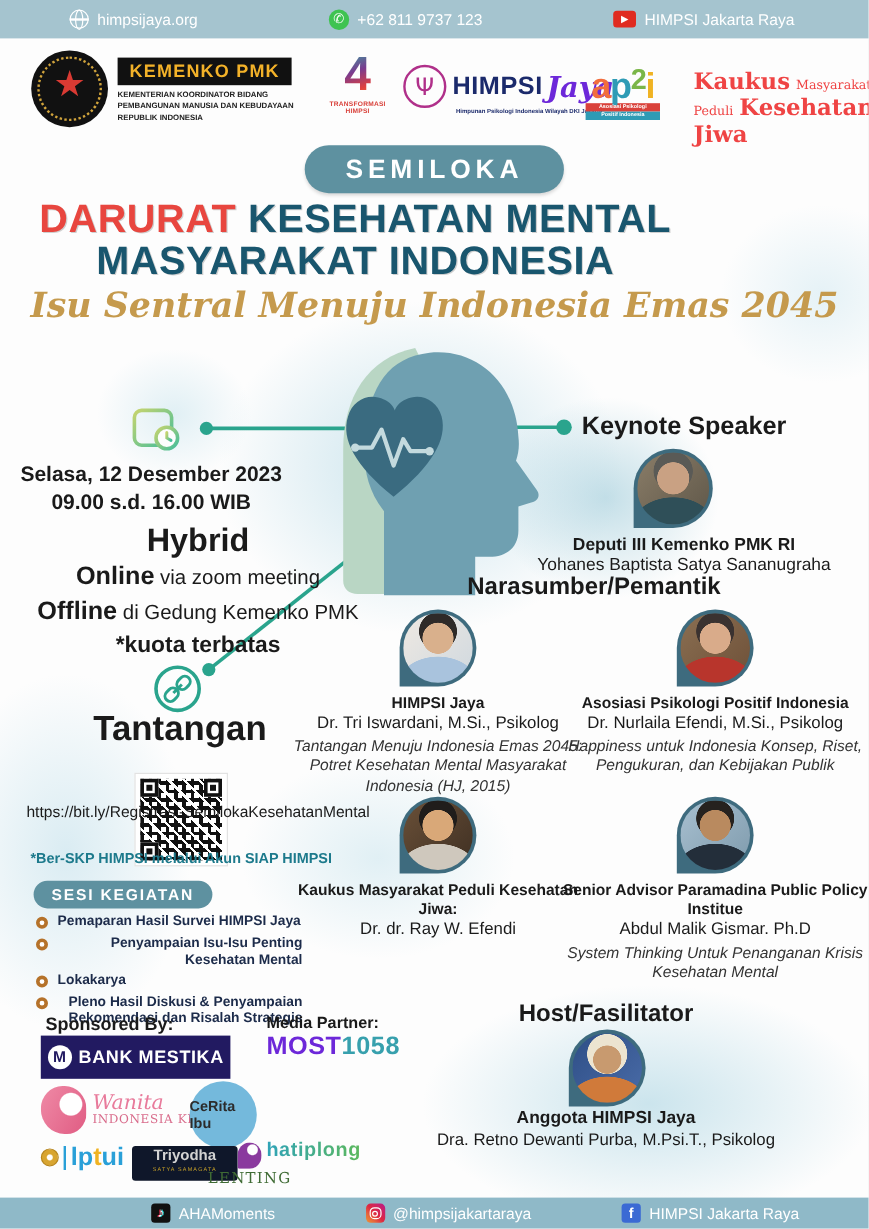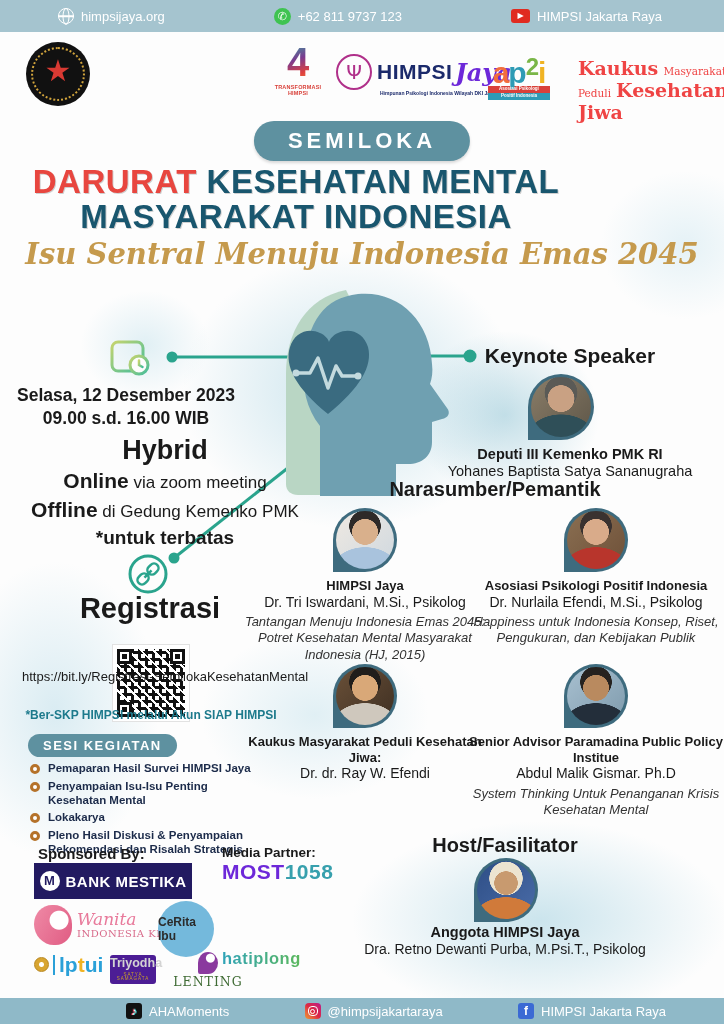--- a/index.html
+++ b/index.html
@@ -107,42 +107,42 @@
       repeating-linear-gradient(90deg,#111 0 3px,transparent 3px 7px);}
   .finder{position:absolute;width:15px;height:15px;border:3px solid #111;background:#fff;box-sizing:border-box;}
   .finder::after{content:"";position:absolute;inset:2px;background:#111;}
   .f-tl{left:0;top:0;}.f-tr{right:0;top:0;}.f-bl{left:0;bottom:0;}
   .reg-note{left:8px;top:708px;width:286px;text-align:center;font-size:12px;font-weight:800;color:#1d7a8c;z-index:3;}
 
   
   .sesi-pill{left:28px;top:734px;background:#5e91a0;color:#fff;border-radius:14px;padding:4px 15px;
     font-size:13px;font-weight:800;letter-spacing:1.5px;z-index:3;}
   .sesi-list{left:30px;top:762px;width:222px;z-index:3;}
-  .sesi-item{display:flex;gap:8px;margin-bottom:4px;align-items:flex-start;}
+  .sesi-item{display:flex;gap:8px;margin-bottom:4px;align-items:flex-start;text-align:right;}
   .bullet{width:10px;height:10px;border:3px solid #b5722a;border-radius:50%;box-sizing:border-box;margin-top:2px;flex:0 0 auto;background:#fff;}
   .sesi-txt{font-size:11.5px;font-weight:700;color:#1c2b4a;line-height:1.2;}
 
   
   .sp-label{left:38px;top:845px;font-size:15px;font-weight:800;z-index:3;}
   .bank{left:34px;top:863px;width:158px;height:36px;background:#221a61;display:flex;align-items:center;justify-content:center;gap:6px;z-index:3;}
   .bank-m{width:20px;height:20px;border-radius:50%;background:#fff;color:#221a61;font-weight:800;font-size:13px;line-height:20px;text-align:center;}
   .bank-txt{color:#fff;font-size:15px;font-weight:800;letter-spacing:.5px;}
   .wanita{left:34px;top:905px;display:flex;align-items:center;gap:5px;z-index:3;}
   .wanita-icon{width:38px;height:40px;border-radius:50% 50% 45% 55%;flex:0 0 auto;
     background:radial-gradient(circle at 66% 38%,#fff 9px,transparent 10px),linear-gradient(120deg,#ef8aa6,#e05c83);}
   .wanita-script{font-family:"DejaVu Serif",serif;font-style:italic;font-size:17px;color:#e87a9b;line-height:1;}
   .wanita-caps{font-family:"DejaVu Serif",serif;font-size:10px;color:#d86a8a;letter-spacing:.5px;}
   .cerita{left:158px;top:901px;width:56px;height:56px;border-radius:50%;background:#74b9dc;display:flex;align-items:center;justify-content:center;z-index:3;}
   .cerita-txt{font-size:12px;color:#2b2b2b;font-weight:600;}
   .lptui{left:34px;top:954px;display:flex;align-items:center;gap:4px;z-index:3;}
   .lptui-emblem{width:15px;height:15px;border-radius:50%;background:radial-gradient(circle,#fff 2px,#d8a531 3px);border:1.5px solid #b8871f;box-sizing:border-box;}
   .lptui-bar{width:2px;height:20px;background:#2aa0d8;}
   .lptui-txt{font-size:21px;font-weight:800;color:#2aa0d8;line-height:1;}
   .lptui-txt .t{color:#f0b323;}
-  .triyodha{left:110px;top:955px;width:46px;height:29px;background:#4c1d95;border-radius:3px;text-align:center;z-index:3;}
+  .triyodha{left:110px;top:955px;width:88px;height:29px;background:#0f172a;border-radius:3px;text-align:center;z-index:3;}
   .triyodha-txt{color:#d3d3d3;font-size:12.5px;font-weight:600;line-height:1.4;}
   .triyodha-sub{color:#c9a227;font-size:4.5px;letter-spacing:1px;line-height:1;}
   .lenting{left:168px;top:952px;width:80px;text-align:center;z-index:3;}
   .lenting-icon{width:20px;height:22px;margin:0 auto;border-radius:50% 50% 50% 10%;
     background:radial-gradient(circle at 62% 28%,#fff 4px,transparent 5px),#8a3a9e;}
   .lenting-txt{font-family:"DejaVu Serif",serif;font-size:12.5px;color:#3f6b34;letter-spacing:1px;}
   .hatiplong{left:222px;top:949px;font-size:16.5px;font-weight:800;letter-spacing:.5px;z-index:3;
     background:linear-gradient(90deg,#2fa3b8,#5cb85c);-webkit-background-clip:text;background-clip:text;color:transparent;}
   .mp-label{left:222px;top:845px;font-size:13.5px;font-weight:800;z-index:3;}
   .mp-logo{left:222px;top:860px;font-size:21px;font-weight:800;letter-spacing:.5px;z-index:3;}
@@ -178,20 +178,28 @@
     </div>
     <div class="bargroup">
       <span class="ic-yt">▶</span>
       <span>HIMPSI Jakarta Raya</span>
     </div>
   </div>
 
   <div class="abs kemenko">
     <div class="kemenko-circle">
       <div class="kemenko-star">★</div>
+    </div>
+    <div class="kemenko-txt">
+      <span class="kemenko-badge">KEMENKO PMK</span>
+      <div class="kemenko-lines">
+        <div>KEMENTERIAN KOORDINATOR BIDANG</div>
+        <div>PEMBANGUNAN MANUSIA DAN KEBUDAYAAN</div>
+        <div>REPUBLIK INDONESIA</div>
+      </div>
     </div>
   </div>
 
   <div class="abs transformasi">
     <div class="transformasi-glyph">4</div>
     <div class="transformasi-label">TRANSFORMASI HIMPSI</div>
   </div>
 
   <div class="abs himpsi himpsi-wrap">
     <div class="psi-circle">Ψ</div>
@@ -261,21 +269,21 @@
   </div>
   <div class="abs hybrid">Hybrid</div>
   <div class="abs modeline" style="top:469px;">
     <b>Online</b>
     <span>via zoom meeting</span>
   </div>
   <div class="abs modeline" style="top:498px;">
     <b>Offline</b>
     <span>di Gedung Kemenko PMK</span>
   </div>
-  <div class="abs kuota">*untuk terbatas</div>
+  <div class="abs kuota">*kuota terbatas</div>
 
   <div class="abs kn-heading">Keynote Speaker</div>
   <div class="abs" style="left:528px;top:374px;z-index:3;">
     <div class="bubble big">
         <div class="photo ph-yohanes"></div>
       </div>
   </div>
   <div class="abs kn-org">Deputi III Kemenko PMK RI</div>
   <div class="abs kn-name">Yohanes Baptista Satya Sananugraha</div>
 
@@ -317,21 +325,21 @@
   </div>
 
   <svg class="abs linkicon" width="44" height="44" viewBox="0 0 44 44">
     <circle cx="22" cy="22" r="18" fill="#fdfdfd" stroke="#2aa48d" stroke-width="3"></circle>
     <g transform="rotate(-45 22 22)" stroke="#2aa48d" stroke-width="2.5" fill="none">
       <rect x="9" y="17.5" width="12" height="9" rx="4.5"></rect>
       <rect x="23" y="17.5" width="12" height="9" rx="4.5"></rect>
       <line x1="17" y1="22" x2="27" y2="22"></line>
     </g>
   </svg>
-  <div class="abs reg-title">Registrasi</div>
+  <div class="abs reg-title">Tantangan</div>
   <div class="abs reg-url">https://bit.ly/Registrasi-SemilokaKesehatanMental</div>
   <div class="abs qr">
     <div class="qr-pattern">
       <div class="finder f-tl"></div>
       <div class="finder f-tr"></div>
       <div class="finder f-bl"></div>
     </div>
   </div>
   <div class="abs reg-note">*Ber-SKP HIMPSI melalui Akun SIAP HIMPSI</div>
 

